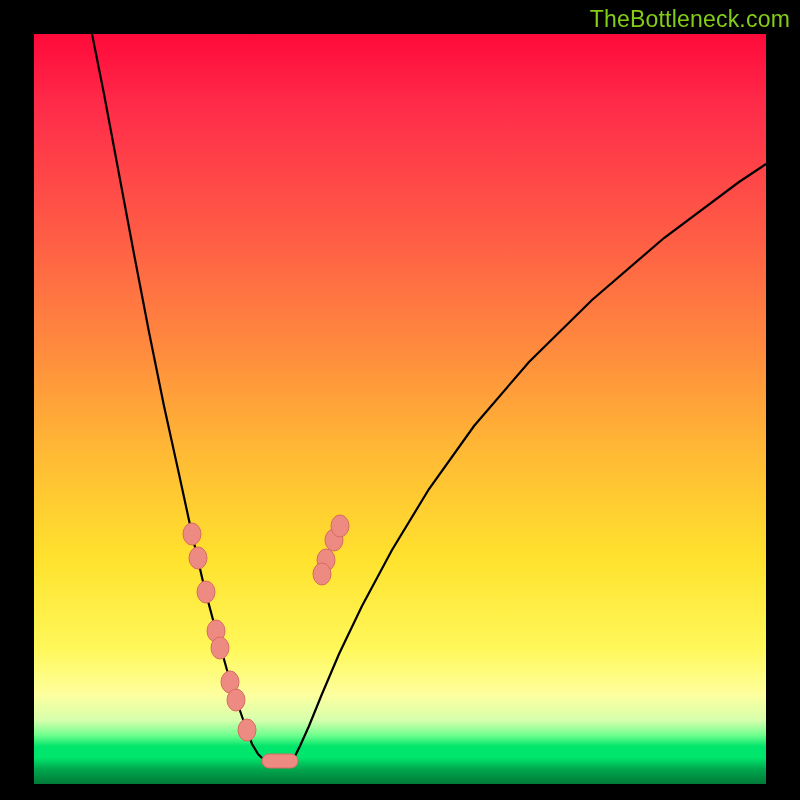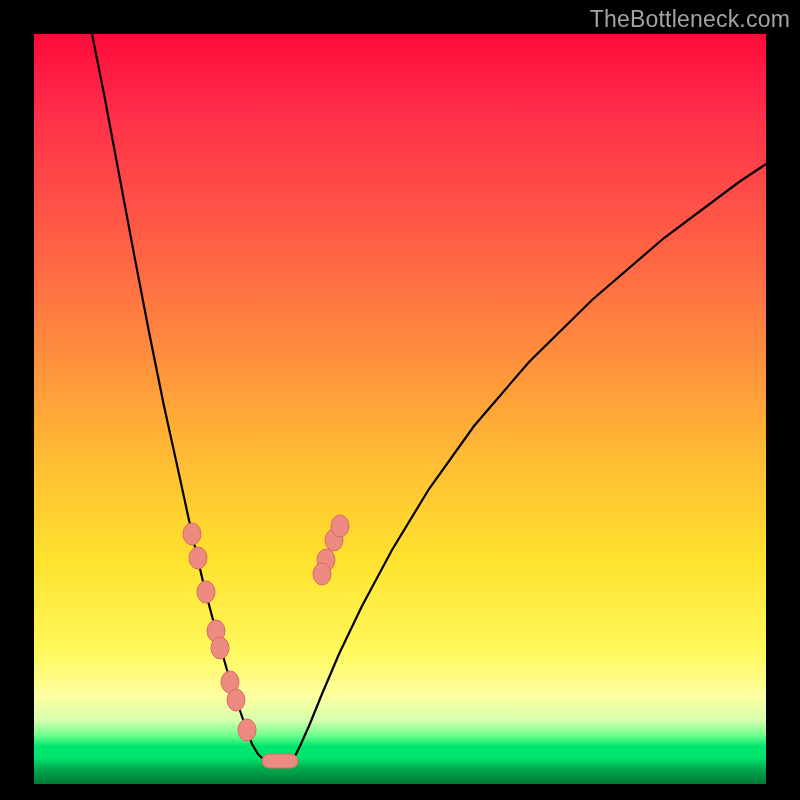--- a/index.html
+++ b/index.html
@@ -41,21 +41,21 @@
       #00e56b 95%,
       #00e56b 96.5%,
       #00a84e 98%,
       #007a38 100%
     );
   }
   .watermark {
     position: absolute;
     top: 6px;
     right: 10px;
-    color: #a3a3a3;
+    color: #84cc16;
     font-size: 23px;
     letter-spacing: 0.2px;
     font-weight: 500;
     user-select: none;
   }
   svg.curves {
     position: absolute;
     left: 0;
     top: 0;
     width: 732px;

